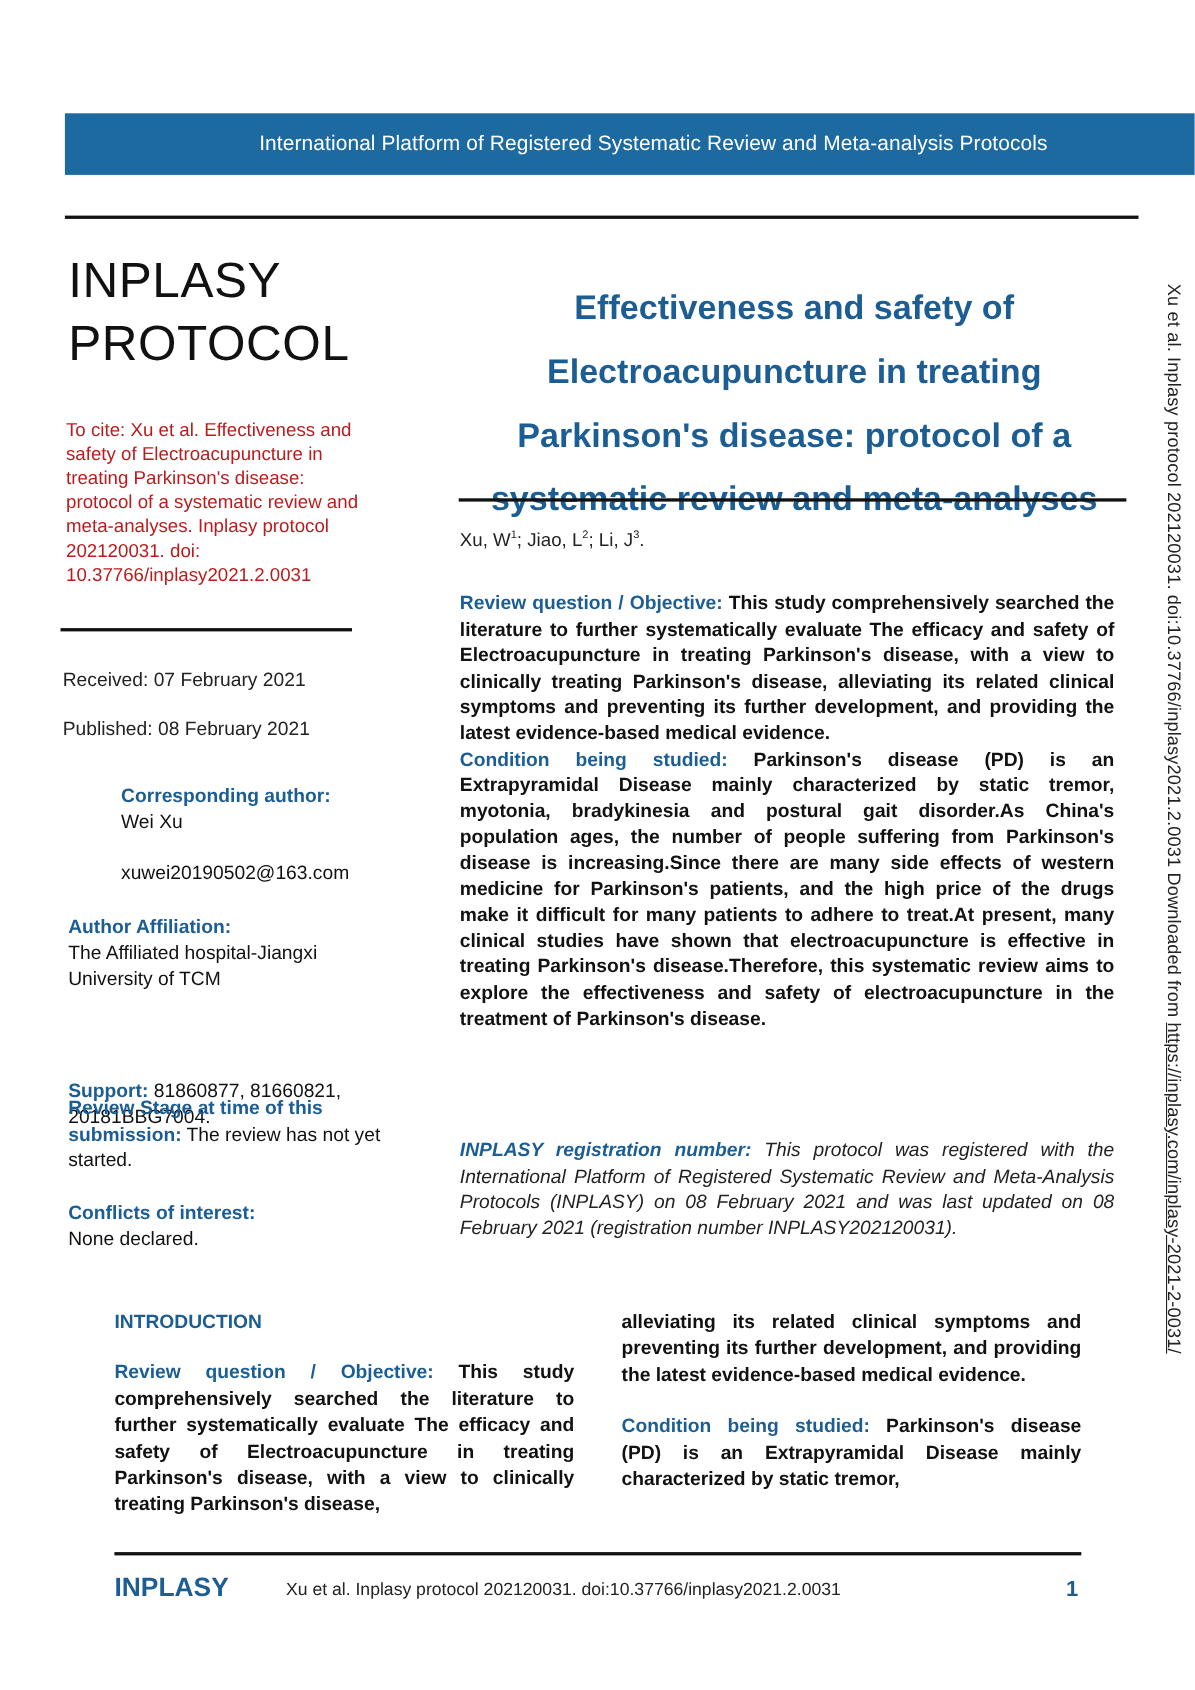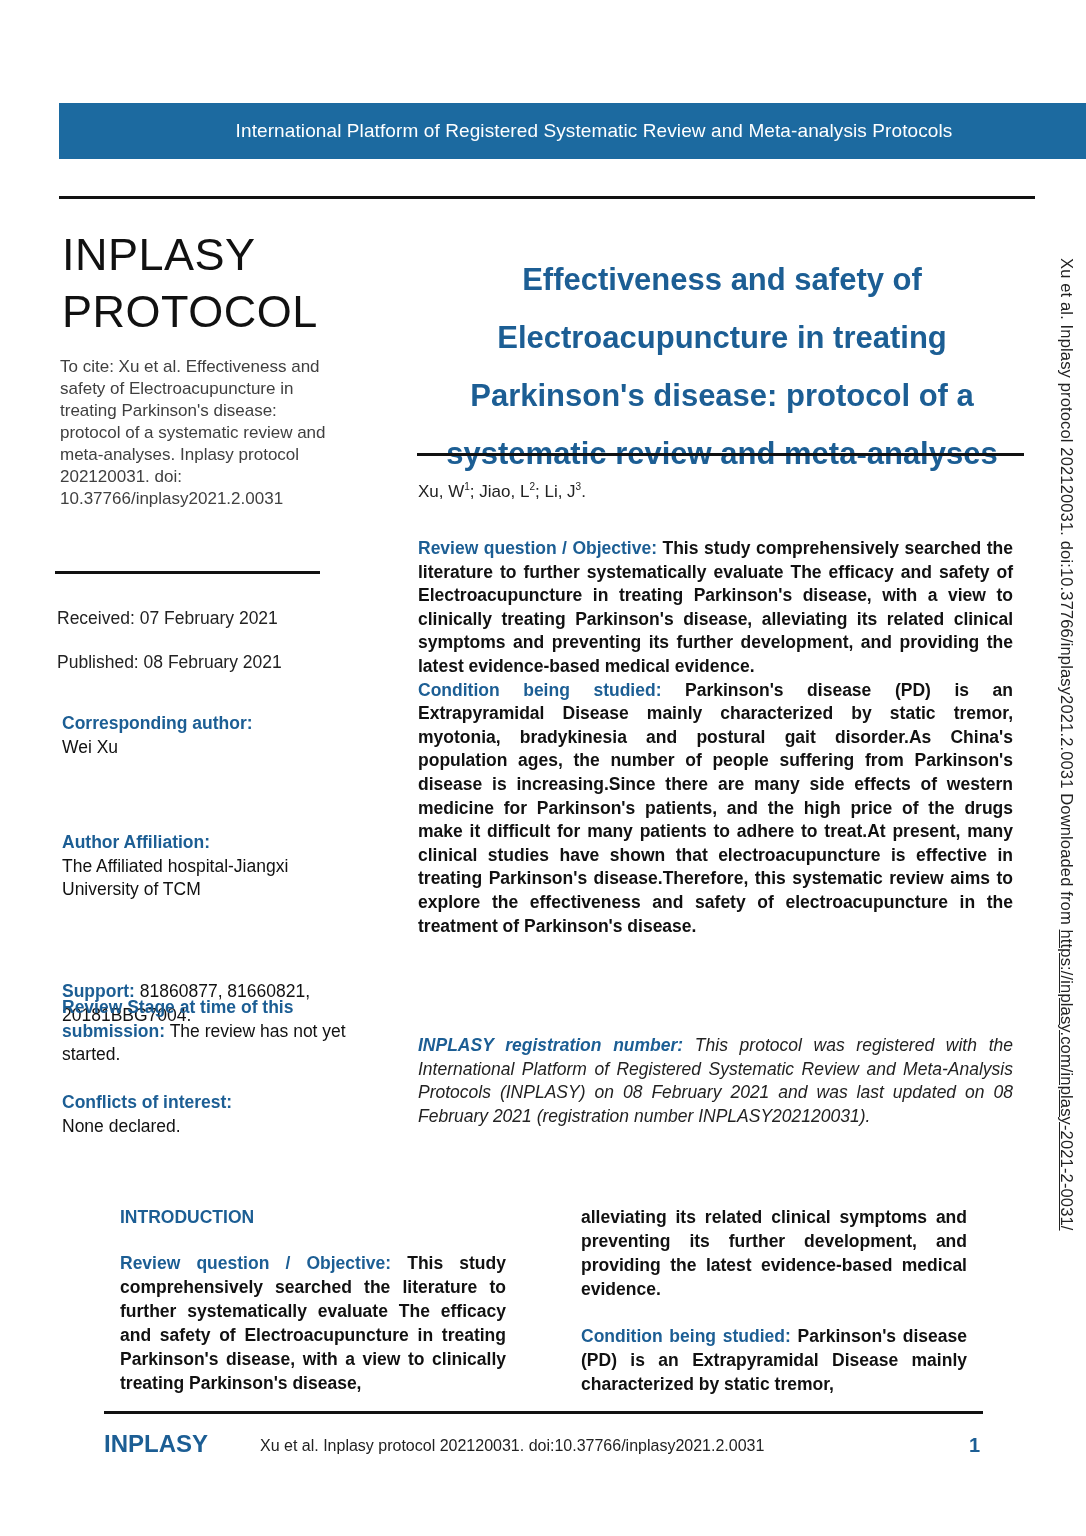--- a/index.html
+++ b/index.html
@@ -11,21 +11,21 @@
     position: absolute; left: 59px; top: 103px; width: 1070px; height: 56px;
     background: #1c6aa0; color: #ffffff; display: flex; align-items: center; justify-content: center;
     font-size: 19px; letter-spacing: 0.1px;
   }
   .rule { position: absolute; background: #111111; }
   .left-brand {
     position: absolute; left: 62px; top: 226px; font-size: 45px; line-height: 57px; color: #111;
     font-weight: 400; letter-spacing: 0.5px;
   }
   .cite {
-    position: absolute; left: 60px; top: 356px; width: 275px; font-size: 17px; line-height: 22px; color: #404040;
+    position: absolute; left: 60px; top: 380px; width: 275px; font-size: 17px; line-height: 22px; color: #b91c1c;
   }
   .dates { position: absolute; left: 57px; font-size: 17.5px; color: #222; }
   .side-block { position: absolute; left: 62px; width: 300px; font-size: 17.5px; line-height: 23.5px; }
   .side-block .lbl { color: #1c5e94; font-weight: 700; }
   .side-block .val { font-weight: 400; color: #111; }
   .title {
     position: absolute; left: 417px; top: 251px; width: 610px; font-size: 31px; line-height: 58px;
     font-weight: 700; color: #1c5e94; text-align: center;
   }
   .authors { position: absolute; left: 418px; top: 481px; font-size: 17px; color: #222; }
@@ -38,21 +38,21 @@
   .reg {
     position: absolute; left: 418px; top: 1034px; width: 595px; font-size: 17.5px; line-height: 23.5px;
     text-align: justify; color: #222; font-style: italic;
   }
   .reg .lbl { color: #1c5e94; font-weight: 700; }
   .col {
     position: absolute; width: 418px; font-size: 17.5px; line-height: 24px; font-weight: 700;
     text-align: justify; color: #111;
   }
   .col .lbl { color: #1c5e94; }
-  .col p { margin: 16px; }
+  .col p { margin: 0; }
   .intro-h { color: #1c5e94; font-weight: 700; font-size: 17.5px; }
   .footer-brand { position: absolute; left: 104px; top: 1430px; font-size: 24px; font-weight: 700; color: #1c5e94; }
   .footer-cite { position: absolute; left: 260px; top: 1437px; font-size: 16px; color: #222; }
   .footer-page { position: absolute; left: 969px; top: 1434px; font-size: 20px; font-weight: 700; color: #1c5e94; }
   .vertical {
     position: absolute; left: 1076px; top: 258px; transform-origin: 0 0; transform: rotate(90deg);
     white-space: nowrap; font-size: 16.5px; color: #222; letter-spacing: 0.15px;
   }
   .vertical .link { text-decoration: underline; }
 </style>
@@ -67,23 +67,24 @@
 
 <div class="left-brand">
   <div>INPLASY</div>
   <div>PROTOCOL</div>
 </div>
 <div class="cite">To cite: Xu et al. Effectiveness and safety of Electroacupuncture in treating Parkinson's disease: protocol of a systematic review and meta-analyses. Inplasy protocol 202120031. doi: 10.37766/inplasy2021.2.0031</div>
 <div class="rule" style="left:55px; top:571px; width:265px; height:3px;"></div>
 <div class="dates" style="top:608px;">Received: 07 February 2021</div>
 <div class="dates" style="top:652px;">Published: 08 February 2021</div>
 
-<div class="side-block" style="top:712px;">
+<div class="side-block" style="top:712px;margin-left:48px;">
   <div class="lbl">Corresponding author:</div>
   <div class="val">Wei Xu</div>
+  <div class="val" style="margin-top:23px;">xuwei20190502@163.com</div>
 </div>
 
 <div class="side-block" style="top:831px;">
   <div class="lbl">Author Affiliation:</div>
   <div class="val" style="width:290px;">The Affiliated hospital-Jiangxi University of TCM</div>
 </div>
 
 <div class="side-block" style="top:980px; width:295px;">
   <span class="lbl">Support:</span>
   <span class="val">81860877, 81660821, 20181BBG7004.</span>

